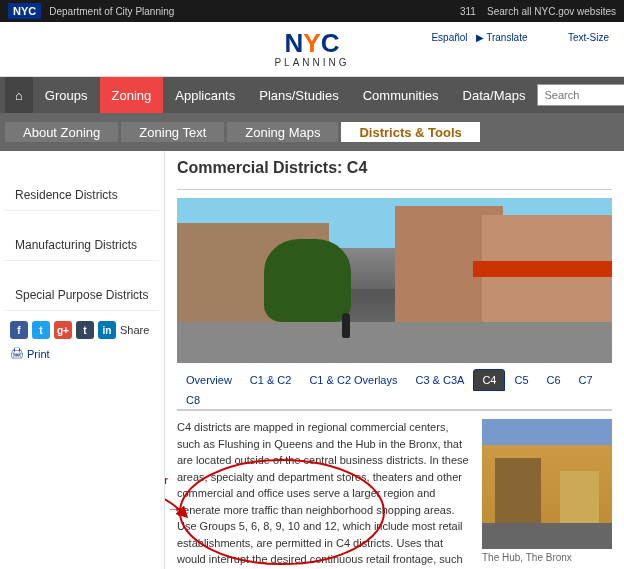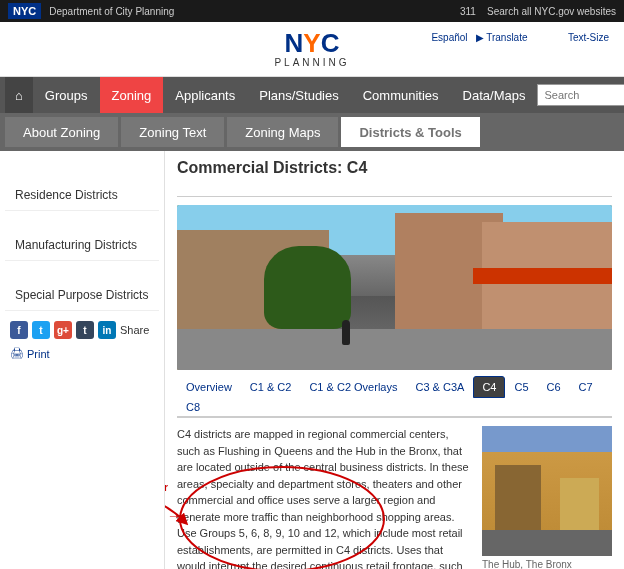--- a/index.html
+++ b/index.html
@@ -123,27 +123,27 @@
       padding: 0 5px;
       gap: 3px;
     }
     .sub-nav-btn {
       color: #fff;
       background: #777;
       border: none;
       padding: 6px 18px;
       font-size: 13px;
       cursor: pointer;
-      height: 30px;
+      height: 20px;
       display: flex;
       align-items: center;
     }
     .sub-nav-btn.active {
       background: #fff;
-      color: #737373;
+      color: #a16207;
       font-weight: bold;
     }
 
     
     .content-area {
       display: flex;
       background: #fff;
     }
 
     
@@ -193,21 +193,21 @@
       flex: 1;
       padding: 8px 12px;
       overflow: hidden;
     }
     .page-title {
       font-size: 16px;
       font-weight: bold;
       color: #333;
       margin-bottom: 8px;
       border-bottom: 1px solid #ccc;
-      padding-bottom: 19px;
+      padding-bottom: 12px;
     }
     .main-image {
       width: 100%;
       height: 165px;
       background: linear-gradient(135deg, #4a7a3a 0%, #6a9a5a 30%, #8ab870 50%, #5a6a4a 70%, #4a5a3a 100%);
       margin-bottom: 6px;
       position: relative;
       overflow: hidden;
       border-radius: 2px;
     }

